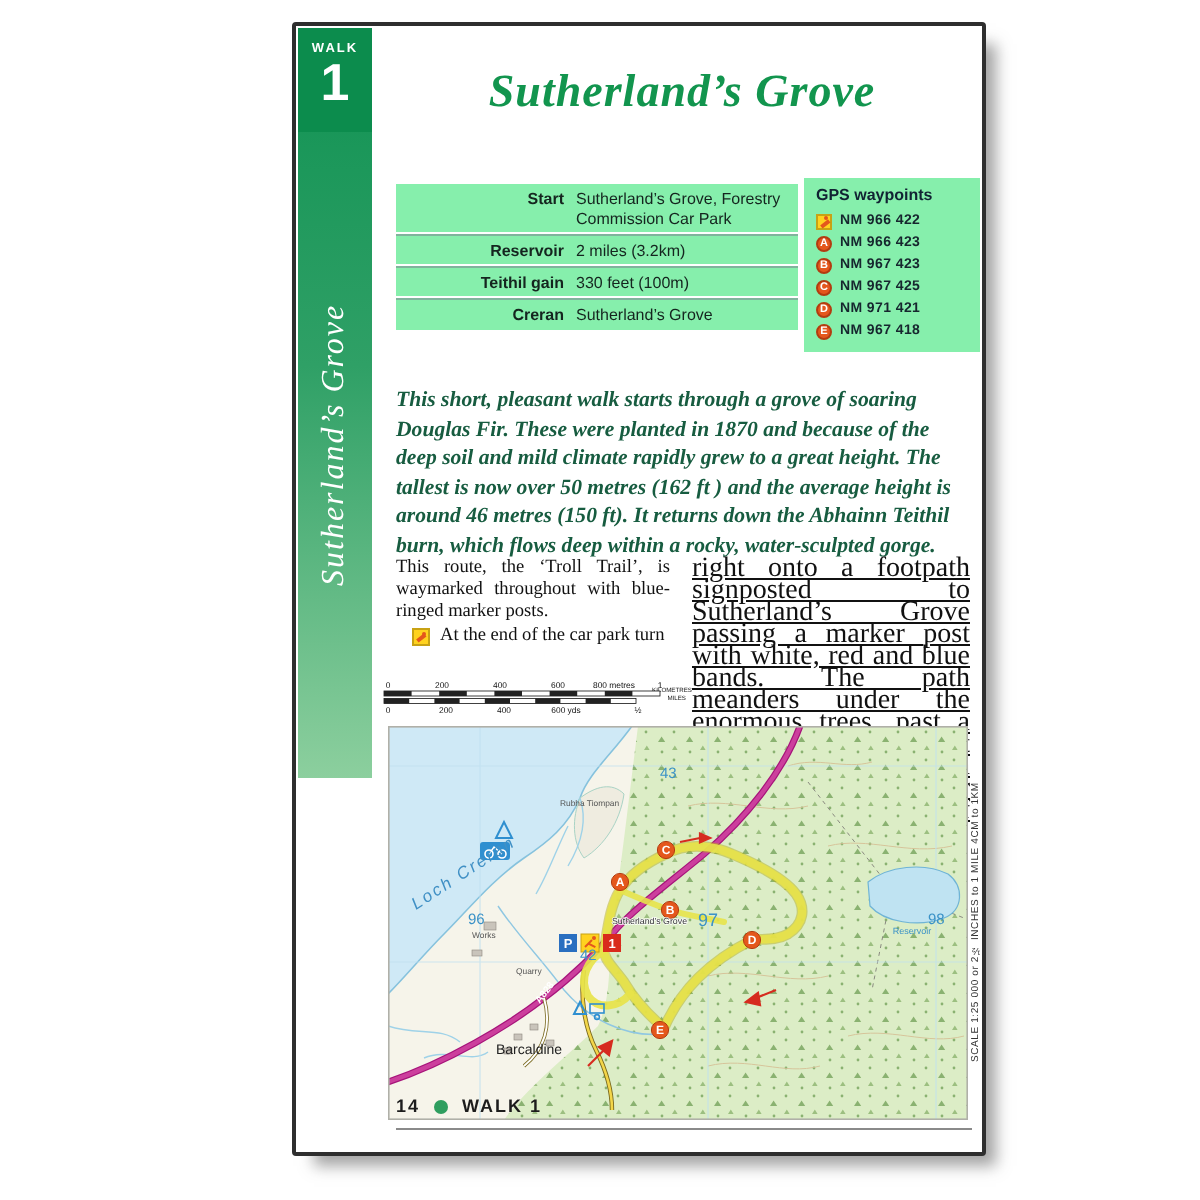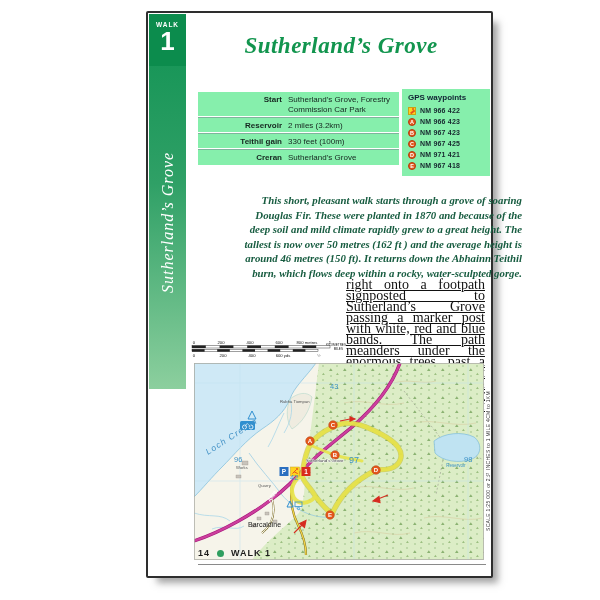--- a/index.html
+++ b/index.html
@@ -39,23 +39,23 @@
   .gps-row{display:flex;align-items:center;height:11px;}
   .wp-circ{width:8px;height:8px;border-radius:50%;background:#e4571c;color:#fff;
            font-size:5.5px;font-weight:bold;display:flex;align-items:center;justify-content:center;
            flex:none;border:.5px solid #b33c10;box-sizing:border-box;}
   .start-ico{width:8px;height:8px;background:#ffd21f;border:.5px solid #c8a214;position:relative;flex:none;box-sizing:border-box;}
   .start-ico::before{content:"";position:absolute;left:1px;top:3.2px;width:5px;height:1.5px;
                      background:#e4571c;transform:rotate(-38deg);}
   .start-ico::after{content:"";position:absolute;right:1px;top:.8px;width:2px;height:2px;border-radius:50%;background:#e4571c;}
   .gps-coord{font-size:7px;font-weight:bold;color:#16262e;margin-left:4px;letter-spacing:.2px;}
   
-  .intro{position:absolute;left:50px;top:180px;width:288px;text-align:right;
+  .intro{position:absolute;left:50px;top:180px;width:288px;text-align:left;
          font-family:"Liberation Serif",serif;font-style:italic;font-weight:bold;
-         font-size:10.8px;line-height:14.5px;color:#175c40;margin-left:36px;}
+         font-size:10.8px;line-height:14.5px;color:#175c40;}
   
   .colL{position:absolute;left:50px;top:266px;width:137px;
         font-family:"Liberation Serif",serif;font-size:9.3px;line-height:11px;
         color:#111;text-align:justify;}
   .colR{position:absolute;left:198px;top:266px;width:139px;
         font-family:"Liberation Serif",serif;font-size:14px;line-height:11px;
         color:#111;text-align:justify;text-decoration:underline;}
   .para2{margin-top:1px;display:flex;align-items:center;}
   .para2 .start-ico{width:9px;height:9px;margin:0 5px 0 8px;}
   
@@ -129,20 +129,27 @@
           <span class="gps-coord">NM 971 421</span>
         </div>
       <div class="gps-row">
           <span class="wp-circ">E</span>
           <span class="gps-coord">NM 967 418</span>
         </div>
     </div>
 
     <div class="intro">This short, pleasant walk starts through a grove of soaring Douglas Fir. These were planted in 1870 and because of the deep soil and mild climate rapidly grew to a great height. The tallest is now over 50 metres (162 ft ) and the average height is around 46 metres (150 ft). It returns down the Abhainn Teithil burn, which flows deep within a rocky, water-sculpted gorge.</div>
 
+    <div class="colL">
+      <div>This route, the ‘Troll Trail’, is waymarked throughout with blue-ringed marker posts.</div>
+      <div class="para2">
+        <span class="start-ico"></span>
+        <span>At the end of the car park turn</span>
+      </div>
+    </div>
     <div class="colR">right onto a footpath signposted to Sutherland’s Grove passing a marker post with white, red and blue bands. The path meanders under the enormous trees, past a plaque that commemorates Sir John Donald Sutherland, after whom this grove of giant Douglas firs</div>
 
     <div class="scalebar">
       <svg width="156" height="24" viewBox="0 0 156 24">
         <g font-size="4.2" fill="#111" text-anchor="middle">
           <text x="4" y="5">0</text>
           <text x="31" y="5">200</text>
           <text x="60" y="5">400</text>
           <text x="89" y="5">600</text>
           <text x="117" y="5">800 metres</text>

